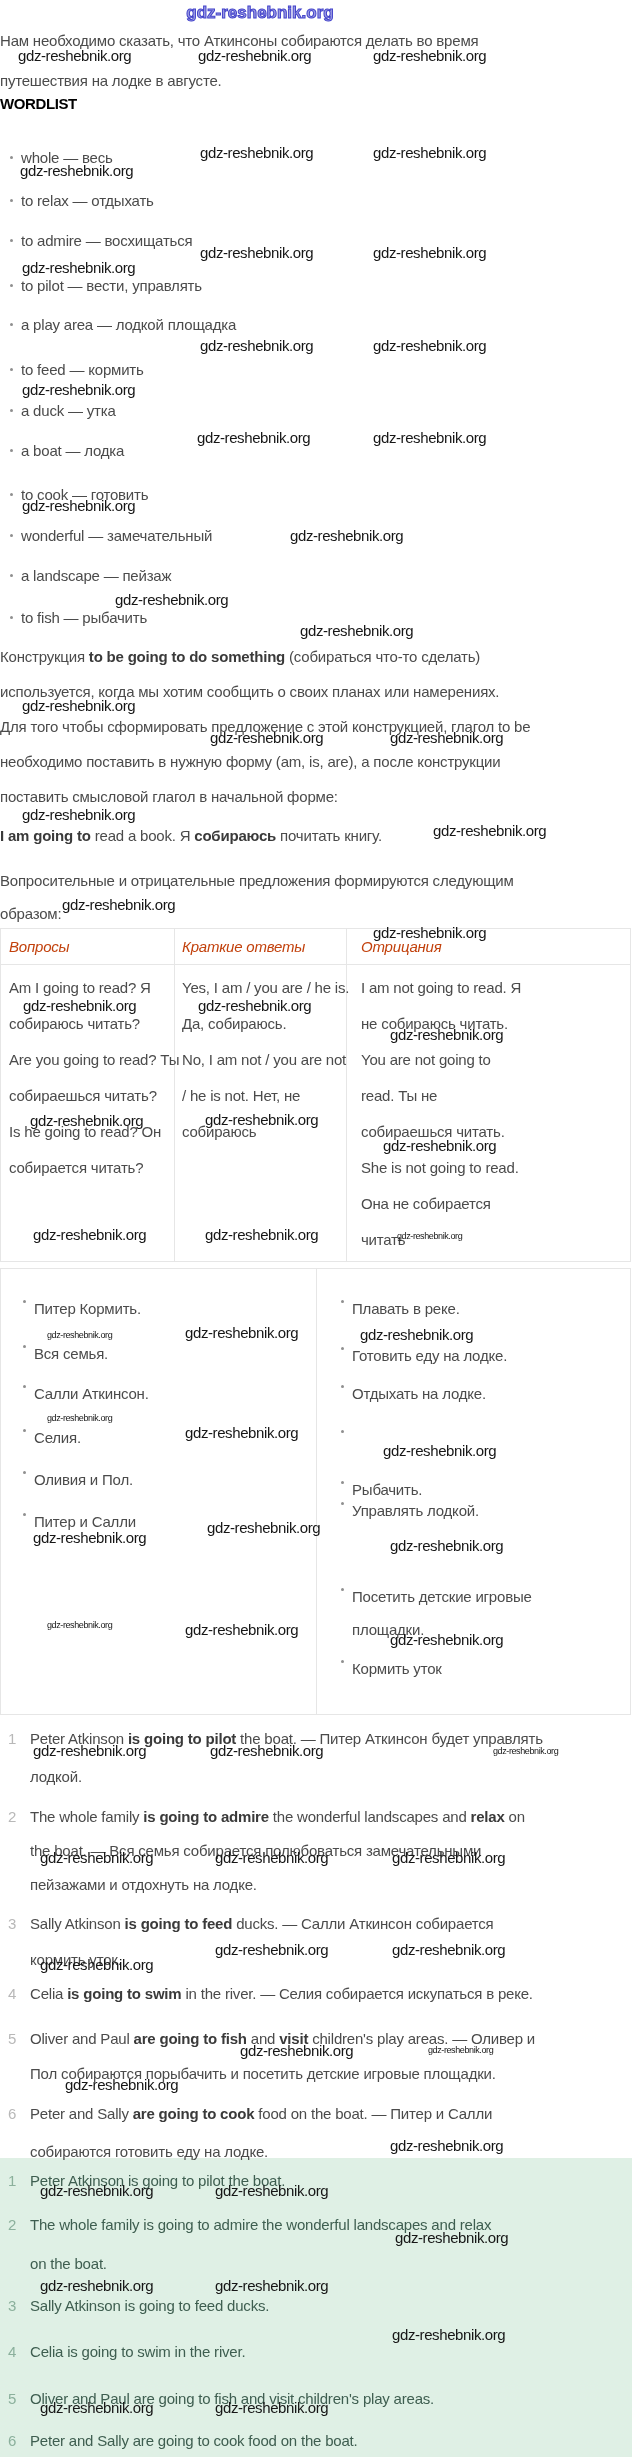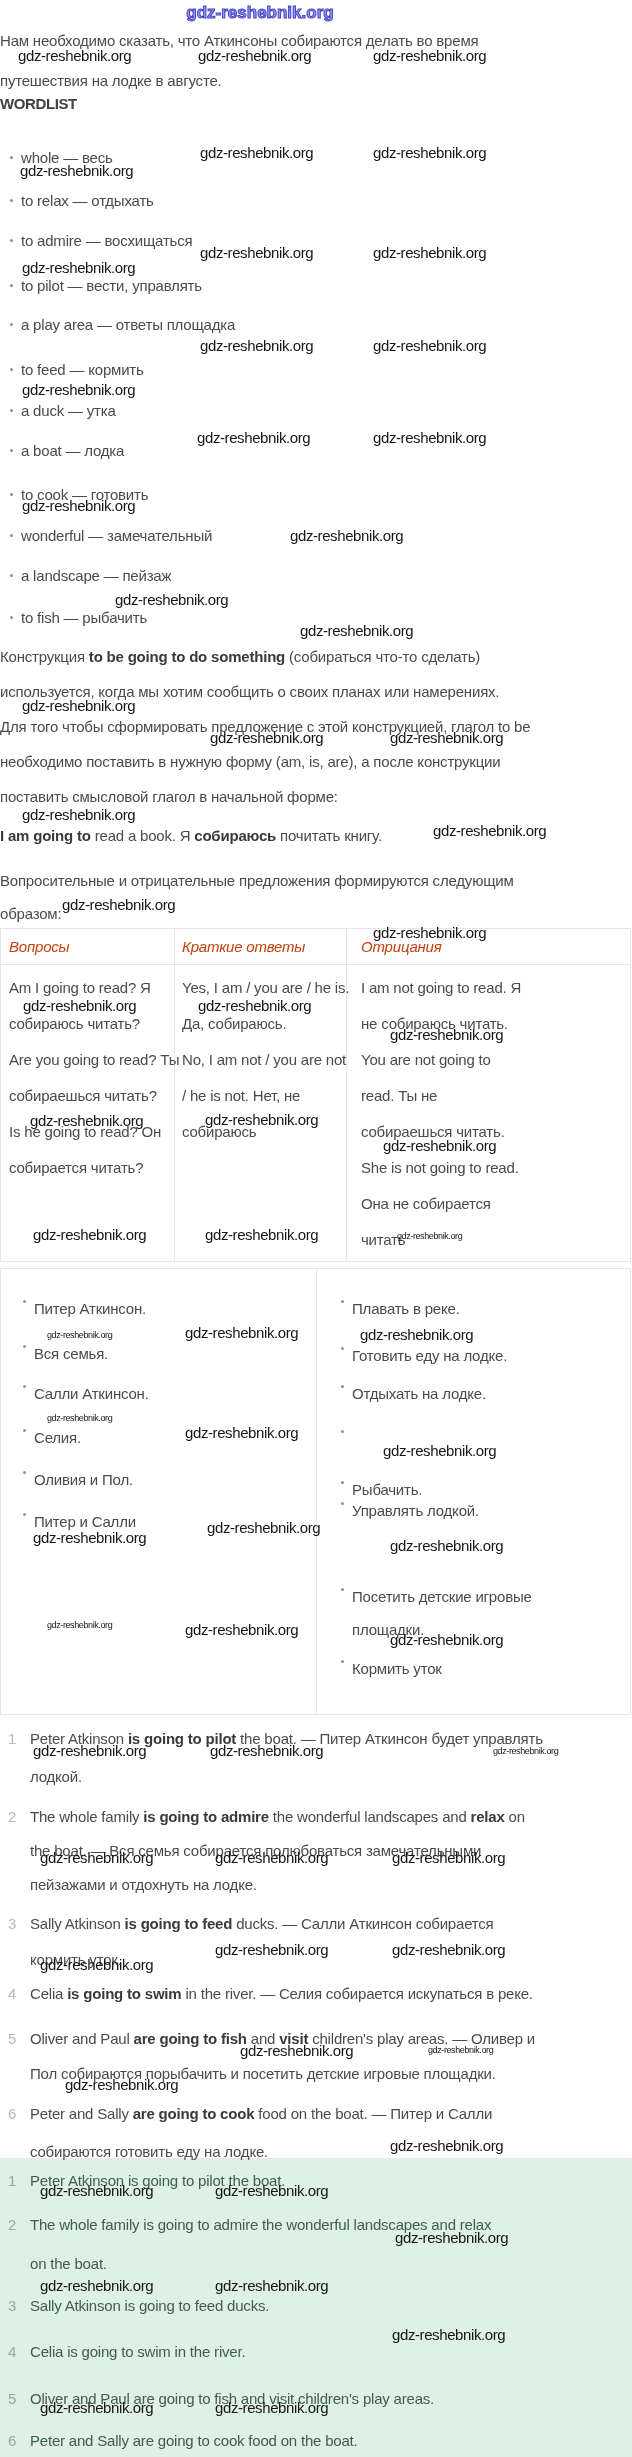--- a/index.html
+++ b/index.html
@@ -1,21 +1,21 @@
 <!DOCTYPE html>
 <html><head>
 <meta charset="utf-8">
 <style>
   html,body{margin:0;padding:0;background:#fff;}
   .page{position:relative;width:632px;height:2457px;overflow:hidden;background:#ffffff;
         font-family:"Liberation Sans",sans-serif;font-size:15px;color:#4b4b4b;letter-spacing:-0.2px;}
   .para{position:absolute;left:0;white-space:nowrap;}
   b{color:#3a3a3a;font-weight:700;text-align:center;}
   .intro{top:21px;line-height:40px;}
-  .heading{position:absolute;left:0;top:95px;font-weight:700;color:#404040;letter-spacing:-0.4px;}
+  .heading{position:absolute;left:0;top:95px;font-weight:700;color:#000000;letter-spacing:-0.4px;}
   .grammar1{top:639px;line-height:35px;}
   .example{top:826px;line-height:20px;}
   .grammar2{top:864px;line-height:33px;}
   
   .wm{position:absolute;font-size:15px;color:#161616;letter-spacing:-0.4px;white-space:nowrap;line-height:16px;}
   .wm.s{font-size:9px;line-height:10px;}
   .blue-wm{position:absolute;top:3px;left:0;width:520px;text-align:center;font-size:17px;font-weight:700;
            color:#9a9ae0;-webkit-text-stroke:1px #4343cb;letter-spacing:0;}
   
   .li{position:absolute;line-height:20px;}
@@ -52,21 +52,21 @@
 
   <div class="para intro">Нам необходимо сказать, что Аткинсоны собираются делать во время<br>путешествия на лодке в августе.</div>
 
   <div class="heading">WORDLIST</div>
 
   <div id="wordlist">
       <div class="li wl-item" style="top: 148px;"><span class="dot"></span><span class="txt">whole — весь</span></div>
       <div class="li wl-item" style="top: 191px;"><span class="dot"></span><span class="txt">to relax — отдыхать</span></div>
       <div class="li wl-item" style="top: 231px;"><span class="dot"></span><span class="txt">to admire — восхищаться</span></div>
       <div class="li wl-item" style="top: 276px;"><span class="dot"></span><span class="txt">to pilot — вести, управлять</span></div>
-      <div class="li wl-item" style="top: 315px;"><span class="dot"></span><span class="txt">a play area — ответы площадка</span></div>
+      <div class="li wl-item" style="top: 315px;"><span class="dot"></span><span class="txt">a play area — лодкой площадка</span></div>
       <div class="li wl-item" style="top: 360px;"><span class="dot"></span><span class="txt">to feed — кормить</span></div>
       <div class="li wl-item" style="top: 401px;"><span class="dot"></span><span class="txt">a duck — утка</span></div>
       <div class="li wl-item" style="top: 441px;"><span class="dot"></span><span class="txt">a boat — лодка</span></div>
       <div class="li wl-item" style="top: 485px;"><span class="dot"></span><span class="txt">to cook — готовить</span></div>
       <div class="li wl-item" style="top: 526px;"><span class="dot"></span><span class="txt">wonderful — замечательный</span></div>
       <div class="li wl-item" style="top: 566px;"><span class="dot"></span><span class="txt">a landscape — пейзаж</span></div>
       <div class="li wl-item" style="top: 608px;"><span class="dot"></span><span class="txt">to fish — рыбачить</span></div>
     </div>
 
   <div class="para grammar1">Конструкция <b>to be going to do something</b> (собираться что-то сделать)<br>используется, когда мы хотим сообщить о своих планах или намерениях.<br>Для того чтобы сформировать предложение с этой конструкцией, глагол to be<br>необходимо поставить в нужную форму (am, is, are), а после конструкции<br>поставить смысловой глагол в начальной форме:</div>
@@ -82,21 +82,21 @@
     <div class="t1h" style="left:360px">Отрицания</div>
     <div class="t1c" style="left:8px">Am I going to read? Я<br>собираюсь читать?<br>Are you going to read? Ты<br>собираешься читать?<br>Is he going to read? Он<br>собирается читать?</div>
     <div class="t1c" style="left:181px">Yes, I am / you are / he is.<br>Да, собираюсь.<br>No, I am not / you are not<br>/ he is not. Нет, не<br>собираюсь</div>
     <div class="t1c" style="left:360px">I am not going to read. Я<br>не собираюсь читать.<br>You are not going to<br>read. Ты не<br>собираешься читать.<br>She is not going to read.<br>Она не собирается<br>читать</div>
   </div>
 
   <div class="t2">
     <div class="t2-vline"></div>
   </div>
   <div id="t2-left">
-      <div class="li t2l" style="top: 1292px;"><span class="dot"></span><span class="txt">Питер Аткинсон.</span></div>
+      <div class="li t2l" style="top: 1292px;"><span class="dot"></span><span class="txt">Питер Кормить.</span></div>
       <div class="li t2l" style="top: 1337px;"><span class="dot"></span><span class="txt">Вся семья.</span></div>
       <div class="li t2l" style="top: 1377px;"><span class="dot"></span><span class="txt">Салли Аткинсон.</span></div>
       <div class="li t2l" style="top: 1421px;"><span class="dot"></span><span class="txt">Селия.</span></div>
       <div class="li t2l" style="top: 1463px;"><span class="dot"></span><span class="txt">Оливия и Пол.</span></div>
       <div class="li t2l" style="top: 1505px;"><span class="dot"></span><span class="txt">Питер и Салли</span></div>
     </div>
   <div id="t2-right">
       <div class="li t2r" style="top: 1292px;"><span class="dot"></span><span class="txt">Плавать в реке.</span></div>
       <div class="li t2r" style="top: 1339px;"><span class="dot"></span><span class="txt">Готовить еду на лодке.</span></div>
       <div class="li t2r" style="top: 1377px;"><span class="dot"></span><span class="txt">Отдыхать на лодке.</span></div>

